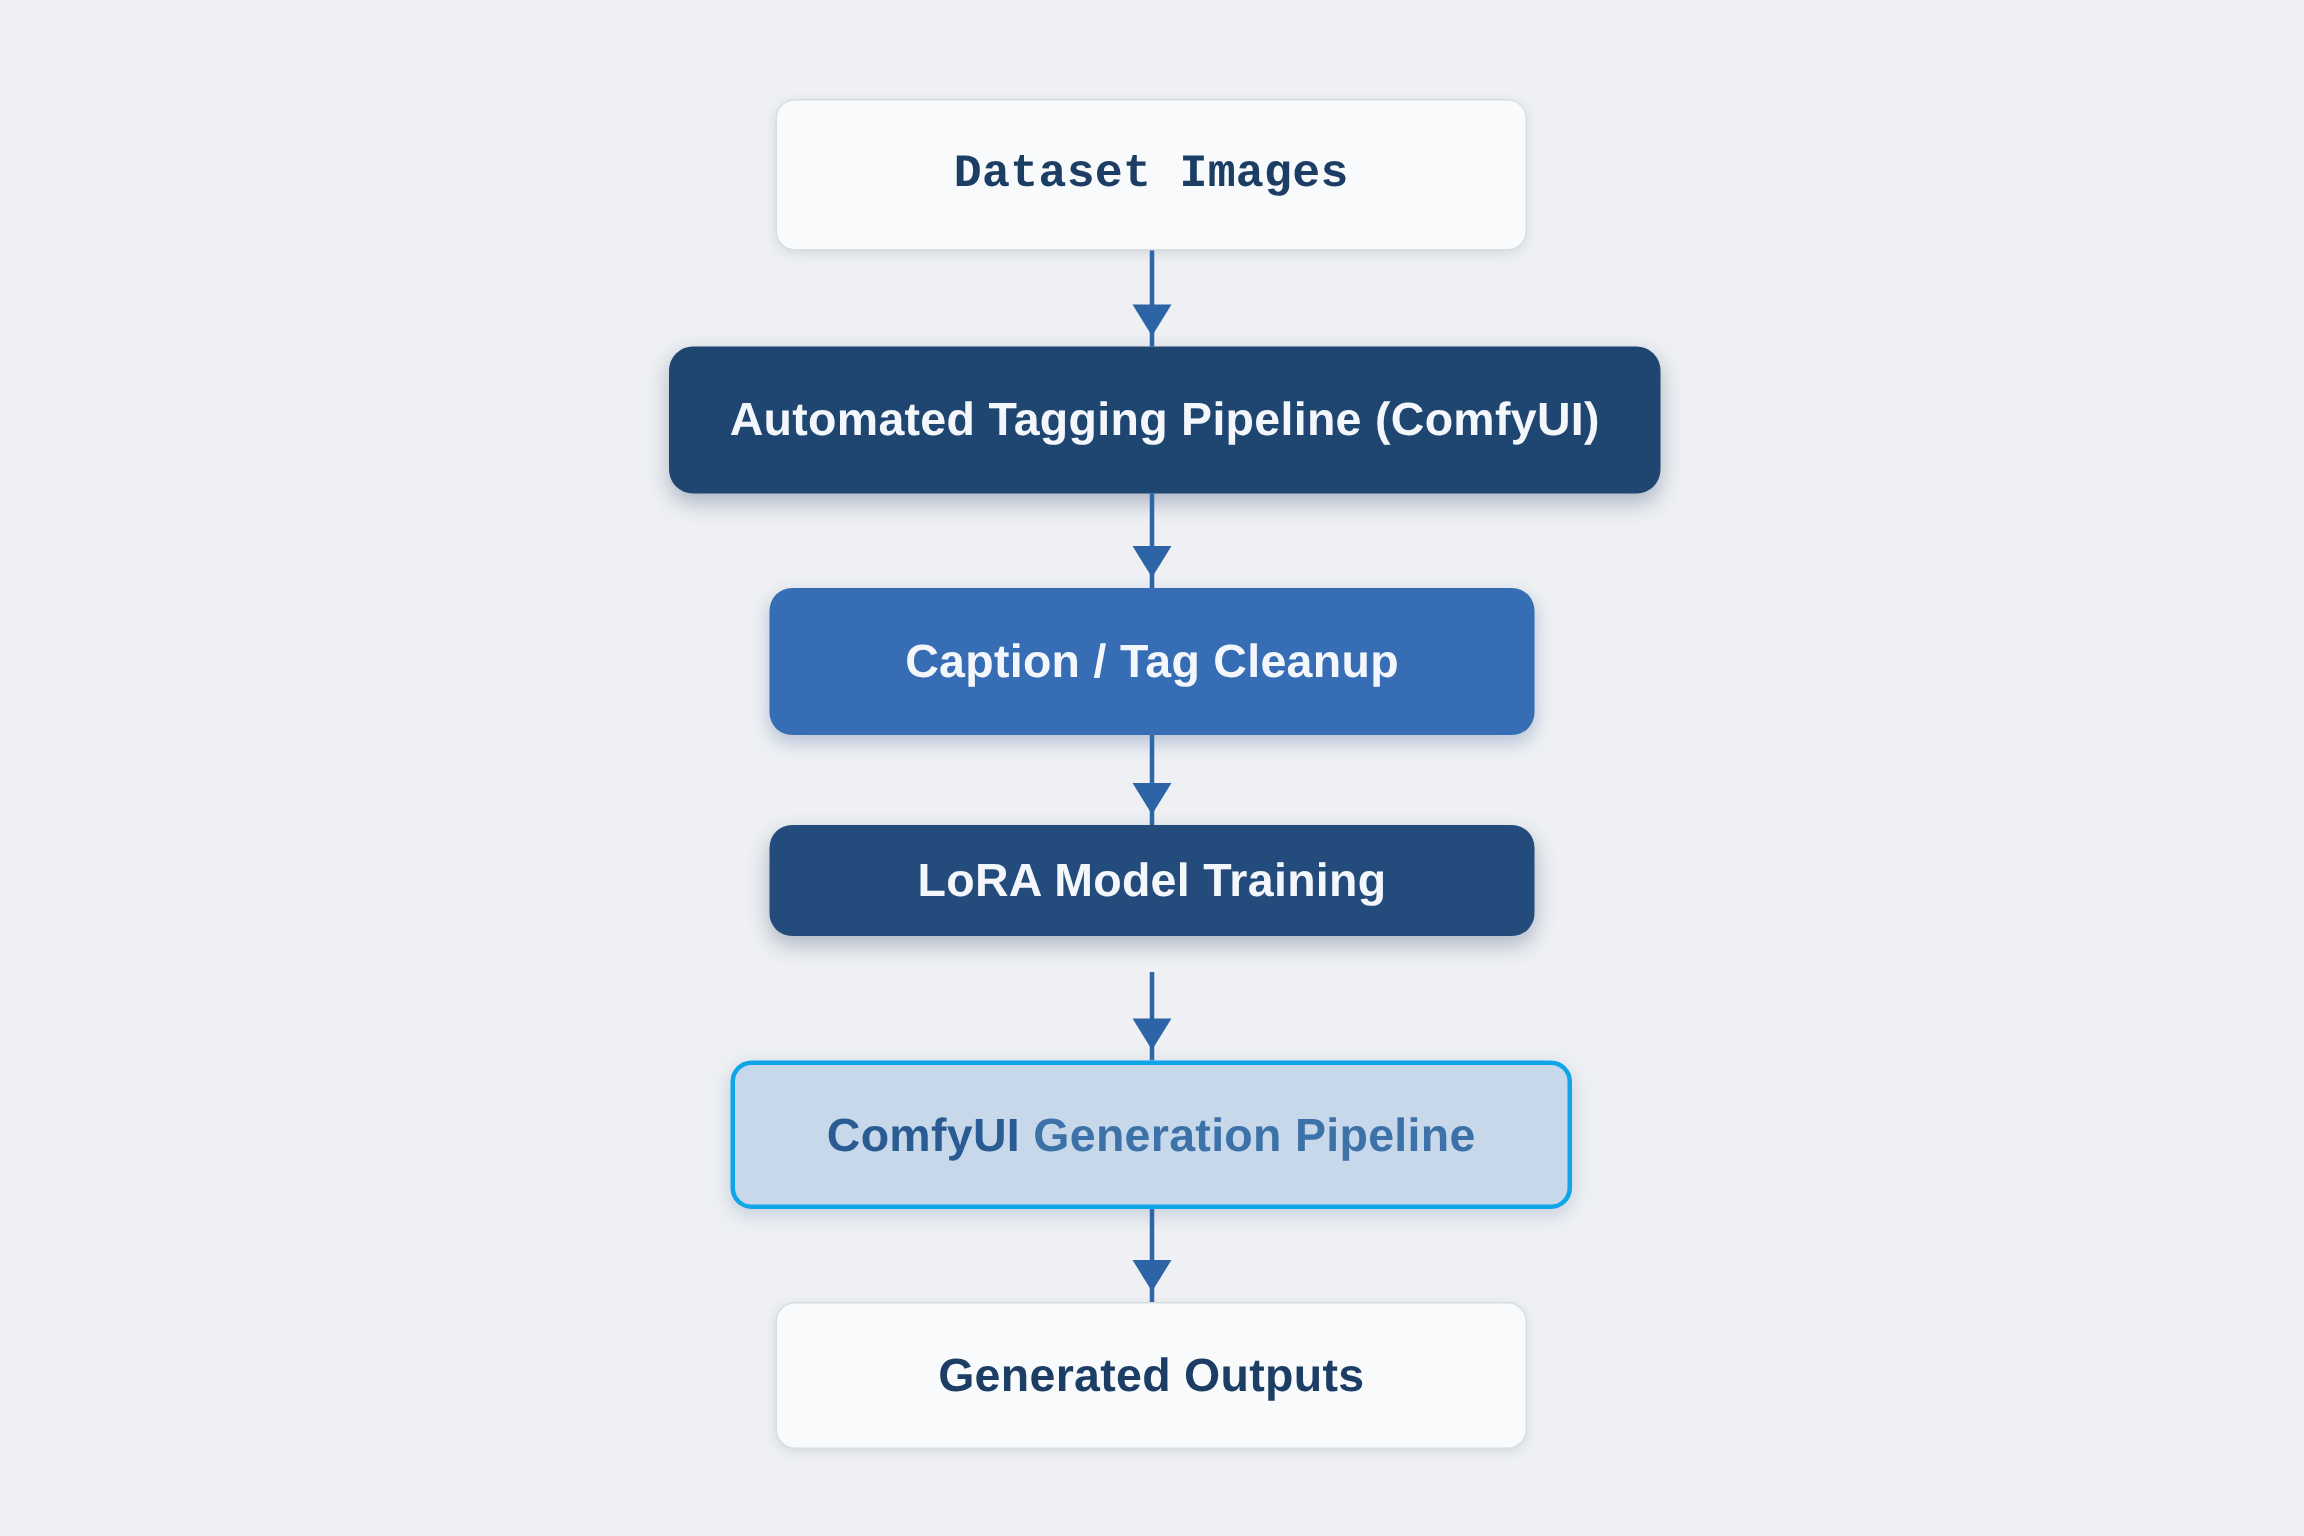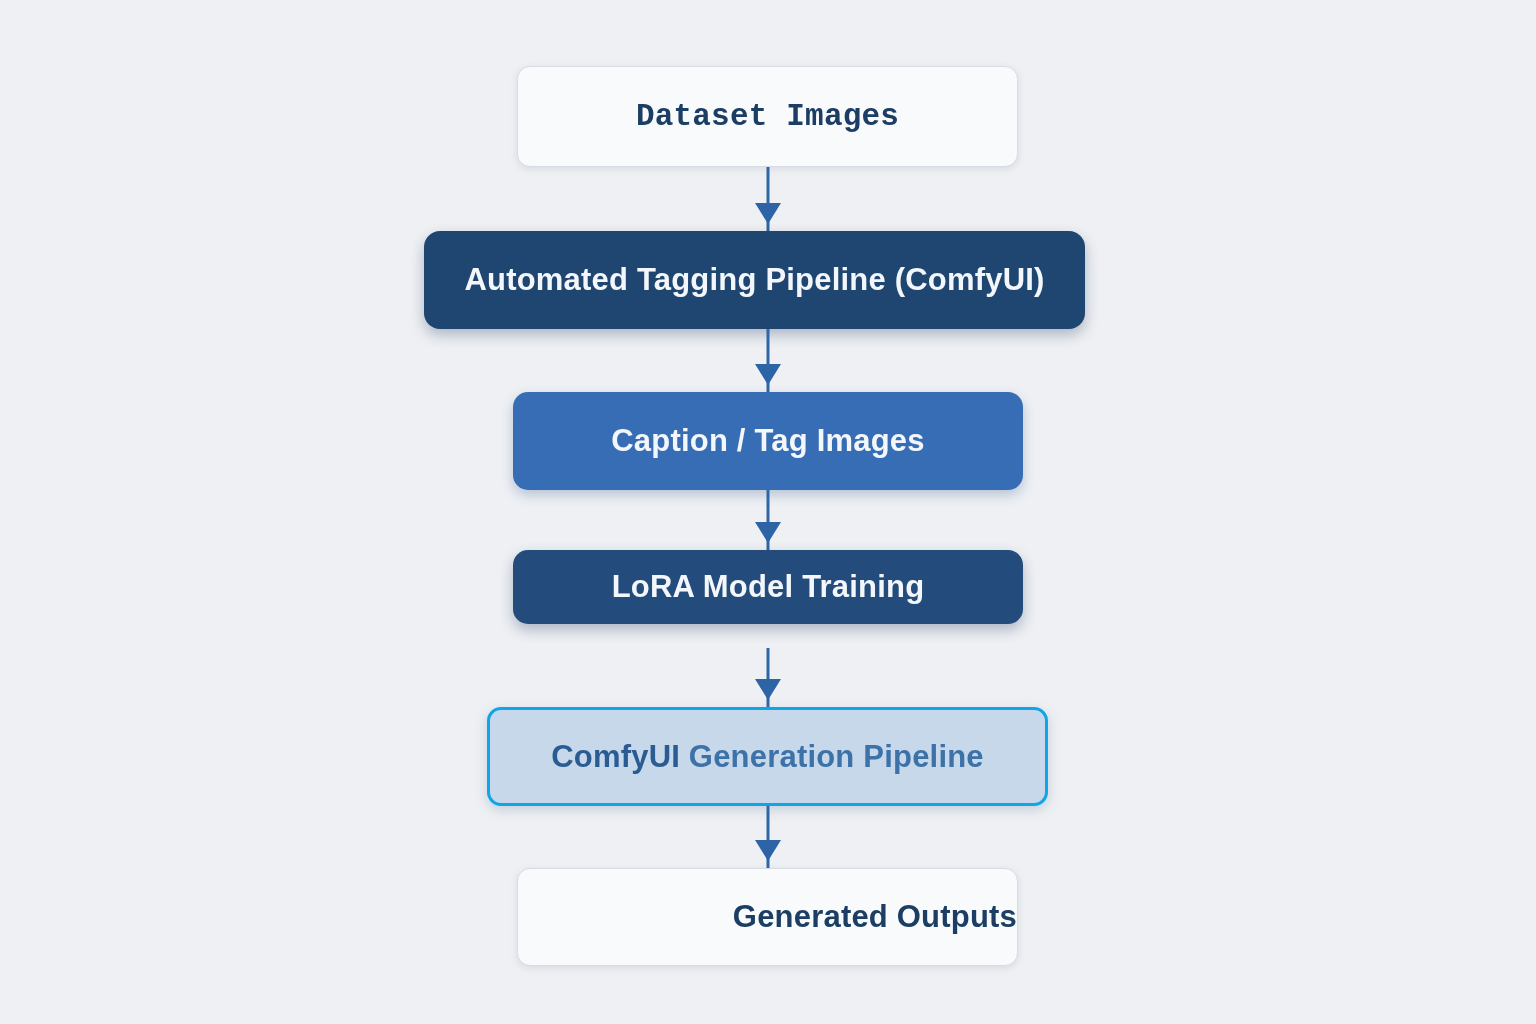--- a/index.html
+++ b/index.html
@@ -59,25 +59,25 @@
     border: 3px solid #0ea5e9;
     border-radius: 14px;
     color: #39700 ;
     box-shadow: 0 4px 12px rgba(120, 145, 175, 0.35);
   }
   .node--lightblue .label-strong { color: #2a5c93; }
   .node--lightblue .label-soft   { color: #3d72a9; }
 
   
   #node-1 { left: 517px; top:  66px; width: 501px; height: 101px; font-family: Liberation Mono, monospace; }
-  #node-2 { left: 424px; top: 231px; width: 661px; height:  98px; }
+  #node-2 { left: 446px; top: 231px; width: 661px; height:  98px; }
   #node-3 { left: 513px; top: 392px; width: 510px; height:  98px; }
   #node-4 { left: 513px; top: 550px; width: 510px; height:  74px; }
   #node-5 { left: 487px; top: 707px; width: 561px; height:  99px; }
-  #node-6 { left: 517px; top: 868px; width: 501px; height:  98px; justify-content: flex-end; }
+  #node-6 { left: 517px; top: 868px; width: 501px; height:  98px; }
 
   
   .connector {
     position: absolute;
     left: 753px;          
     width: 30px;
   }
   #conn-1 { top: 167px; height: 64px; }
   #conn-2 { top: 329px; height: 63px; }
   #conn-3 { top: 490px; height: 60px; }
@@ -122,21 +122,21 @@
   <div id="node-2" class="node node--navy">
     <span>Automated Tagging Pipeline (ComfyUI)</span>
   </div>
 
   <div id="conn-2" class="connector">
     <div class="line"></div>
     <div class="head"></div>
   </div>
 
   <div id="node-3" class="node node--blue">
-    <span>Caption / Tag Images</span>
+    <span>Caption / Tag Cleanup</span>
   </div>
 
   <div id="conn-3" class="connector">
     <div class="line"></div>
     <div class="head"></div>
   </div>
 
   <div id="node-4" class="node node--navy2">
     <span>LoRA Model Training</span>
   </div>

